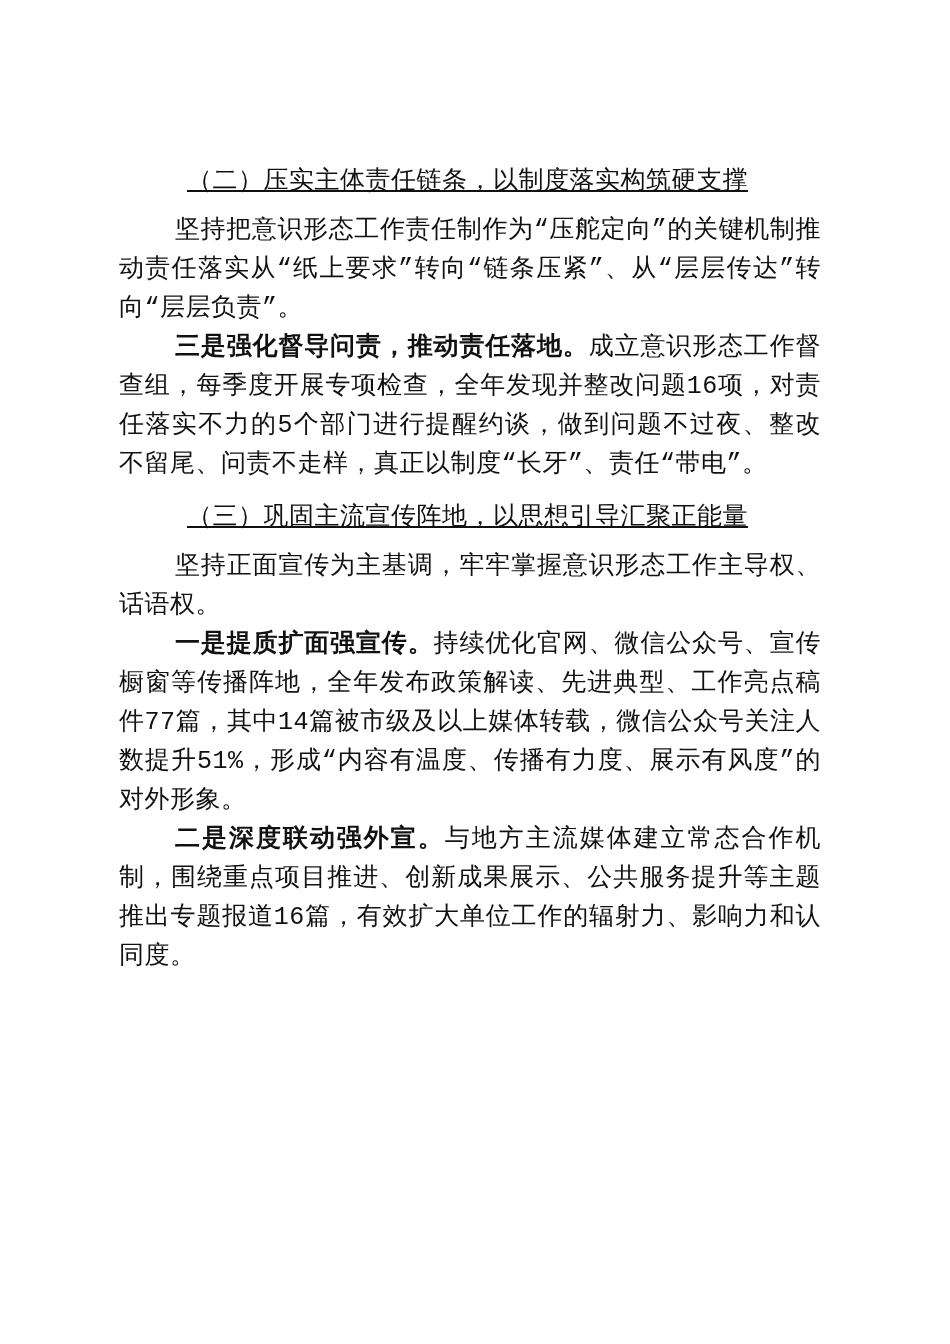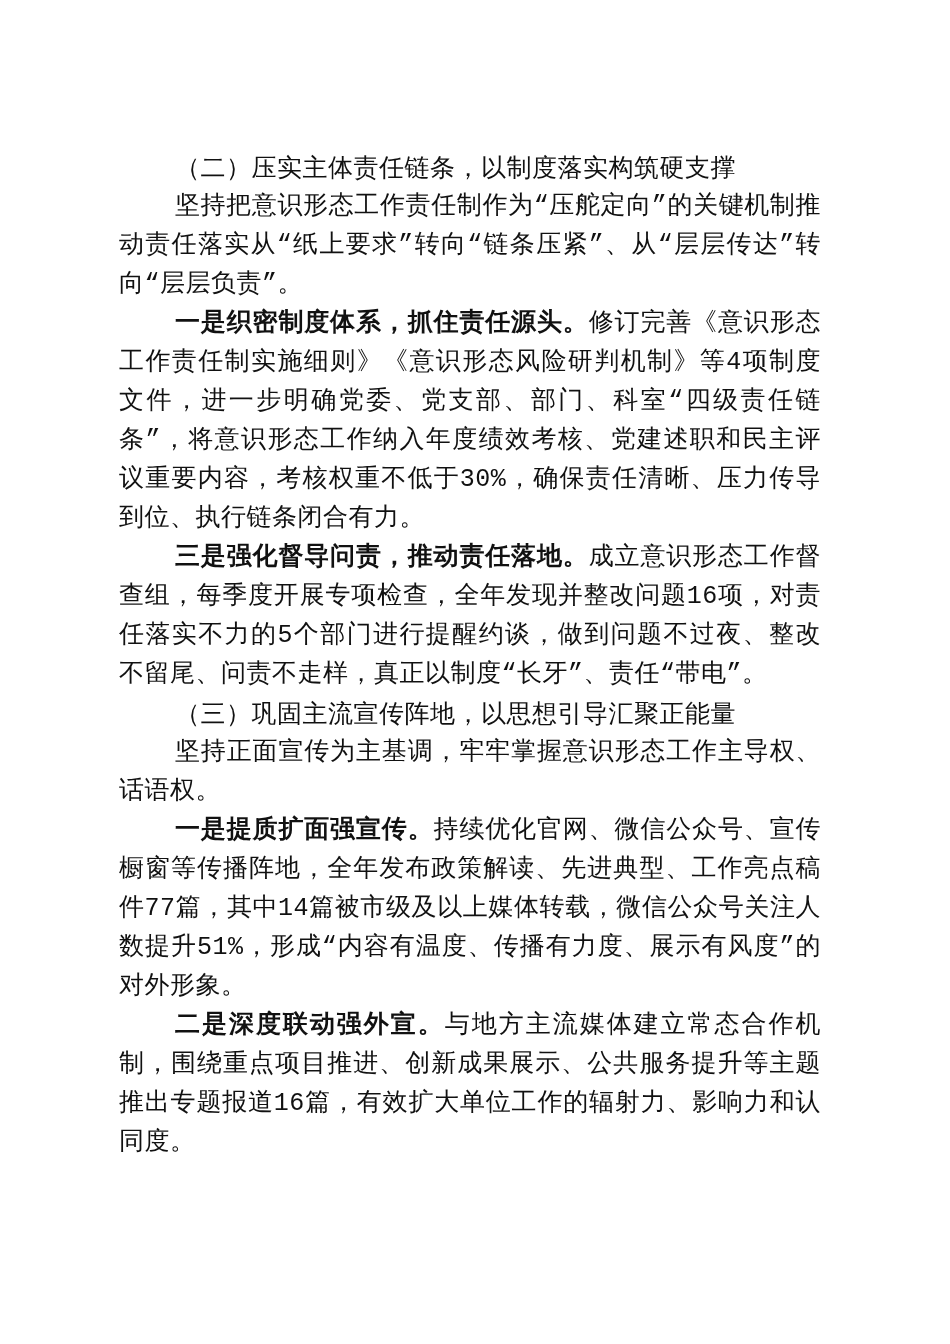--- a/index.html
+++ b/index.html
@@ -16,37 +16,35 @@
   }
   .para {
     margin: 0;
     text-align: justify;
     text-align-last: left;
     text-indent: 56px;
     letter-spacing: 0.5px;
     font-family: Liberation Mono, monospace;
   }
   .heading {
-    margin: 0;
+    margin: 12px;
     text-indent: 56px;
     letter-spacing: 0.5px;
+    text-decoration: underline;
   }
   .lead { font-weight: bold; }
 </style>
 </head>
 <body>
 
 <div class="page">
 
   <p class="heading">（二）压实主体责任链条，以制度落实构筑硬支撑</p>
   <p class="para">坚持把意识形态工作责任制作为“压舵定向”的关键机制推动责任落实从“纸上要求”转向“链条压紧”、从“层层传达”转向“层层负责”。</p>
 
-  <p class="para">
-    <span class="lead">一是织密制度体系，抓住责任源头。</span><span>修订完善《意识形态工作责任制实施细则》《意识形态风险研判机制》等4项制度文件，进一步明确党委、党支部、部门、科室“四级责任链条”，将意识形态工作纳入年度绩效考核、党建述职和民主评议重要内容，考核权重不低于30%，确保责任清晰、压力传导到位、执行链条闭合有力。</span>
-  </p>
   <p class="para">
     <span class="lead">三是强化督导问责，推动责任落地。</span><span>成立意识形态工作督查组，每季度开展专项检查，全年发现并整改问题16项，对责任落实不力的5个部门进行提醒约谈，做到问题不过夜、整改不留尾、问责不走样，真正以制度“长牙”、责任“带电”。</span>
   </p>
 
   <p class="heading">（三）巩固主流宣传阵地，以思想引导汇聚正能量</p>
   <p class="para">坚持正面宣传为主基调，牢牢掌握意识形态工作主导权、话语权。</p>
 
   <p class="para">
     <span class="lead">一是提质扩面强宣传。</span><span>持续优化官网、微信公众号、宣传橱窗等传播阵地，全年发布政策解读、先进典型、工作亮点稿件77篇，其中14篇被市级及以上媒体转载，微信公众号关注人数提升51%，形成“内容有温度、传播有力度、展示有风度”的对外形象。</span>
   </p>

